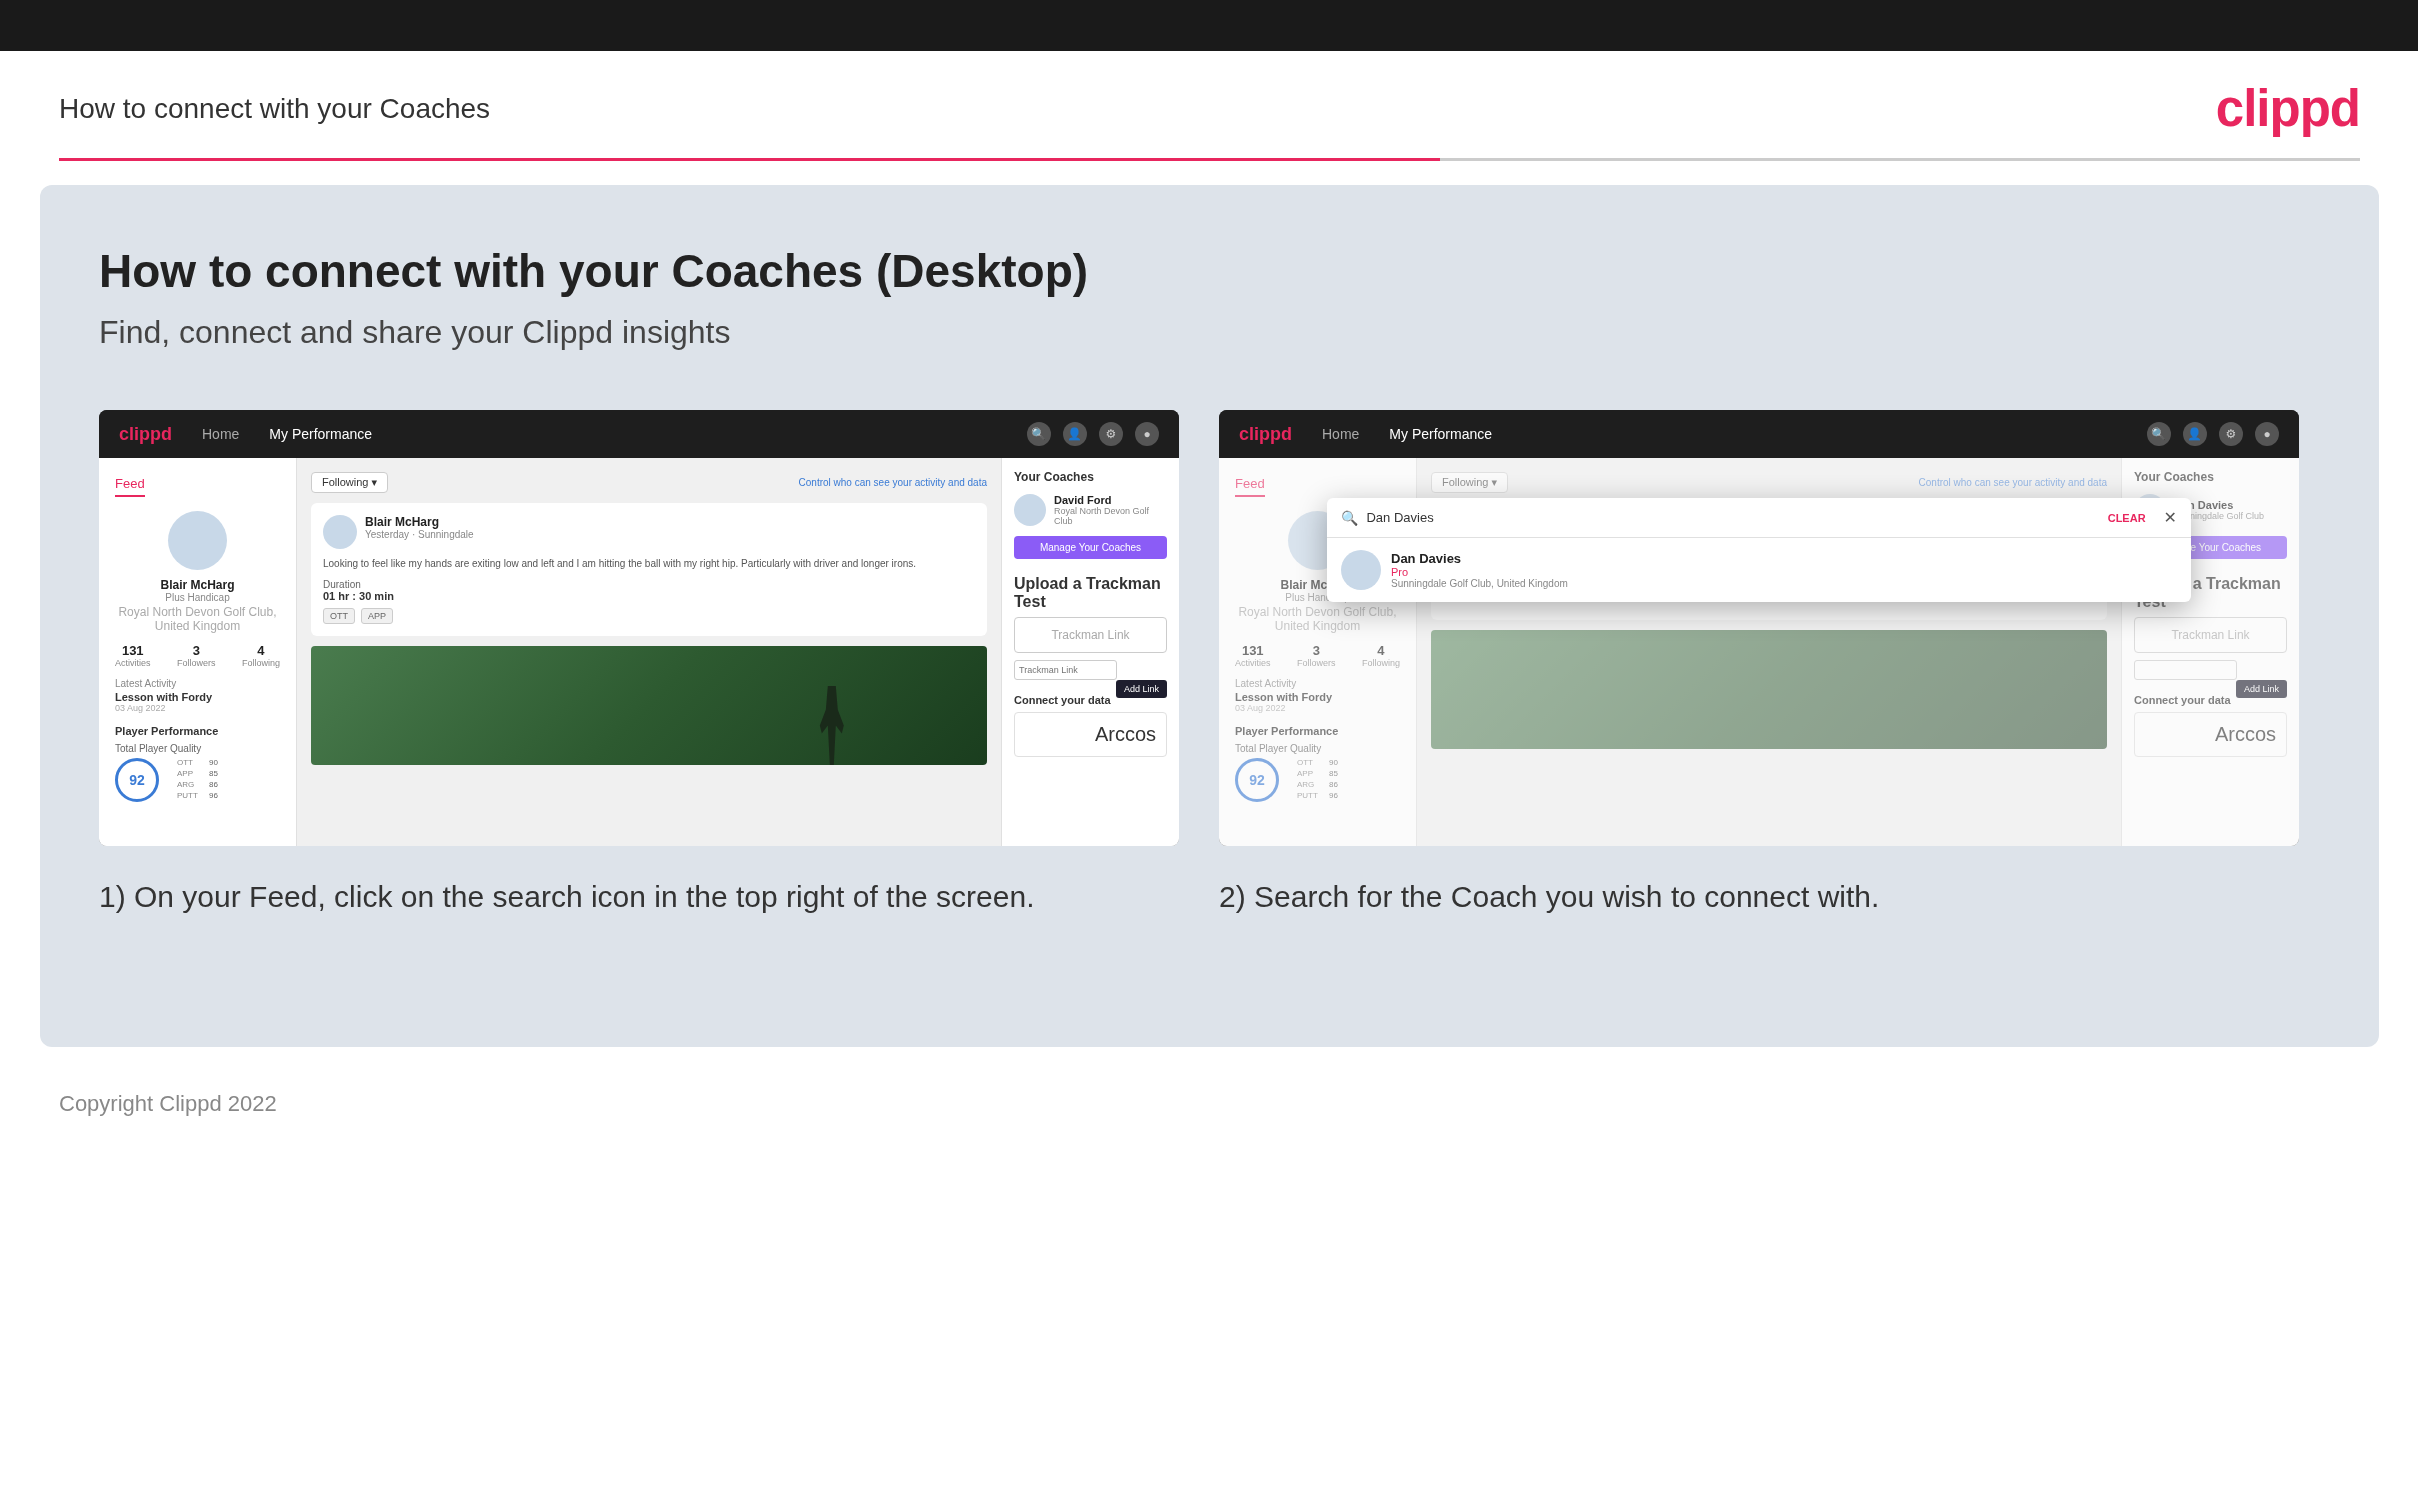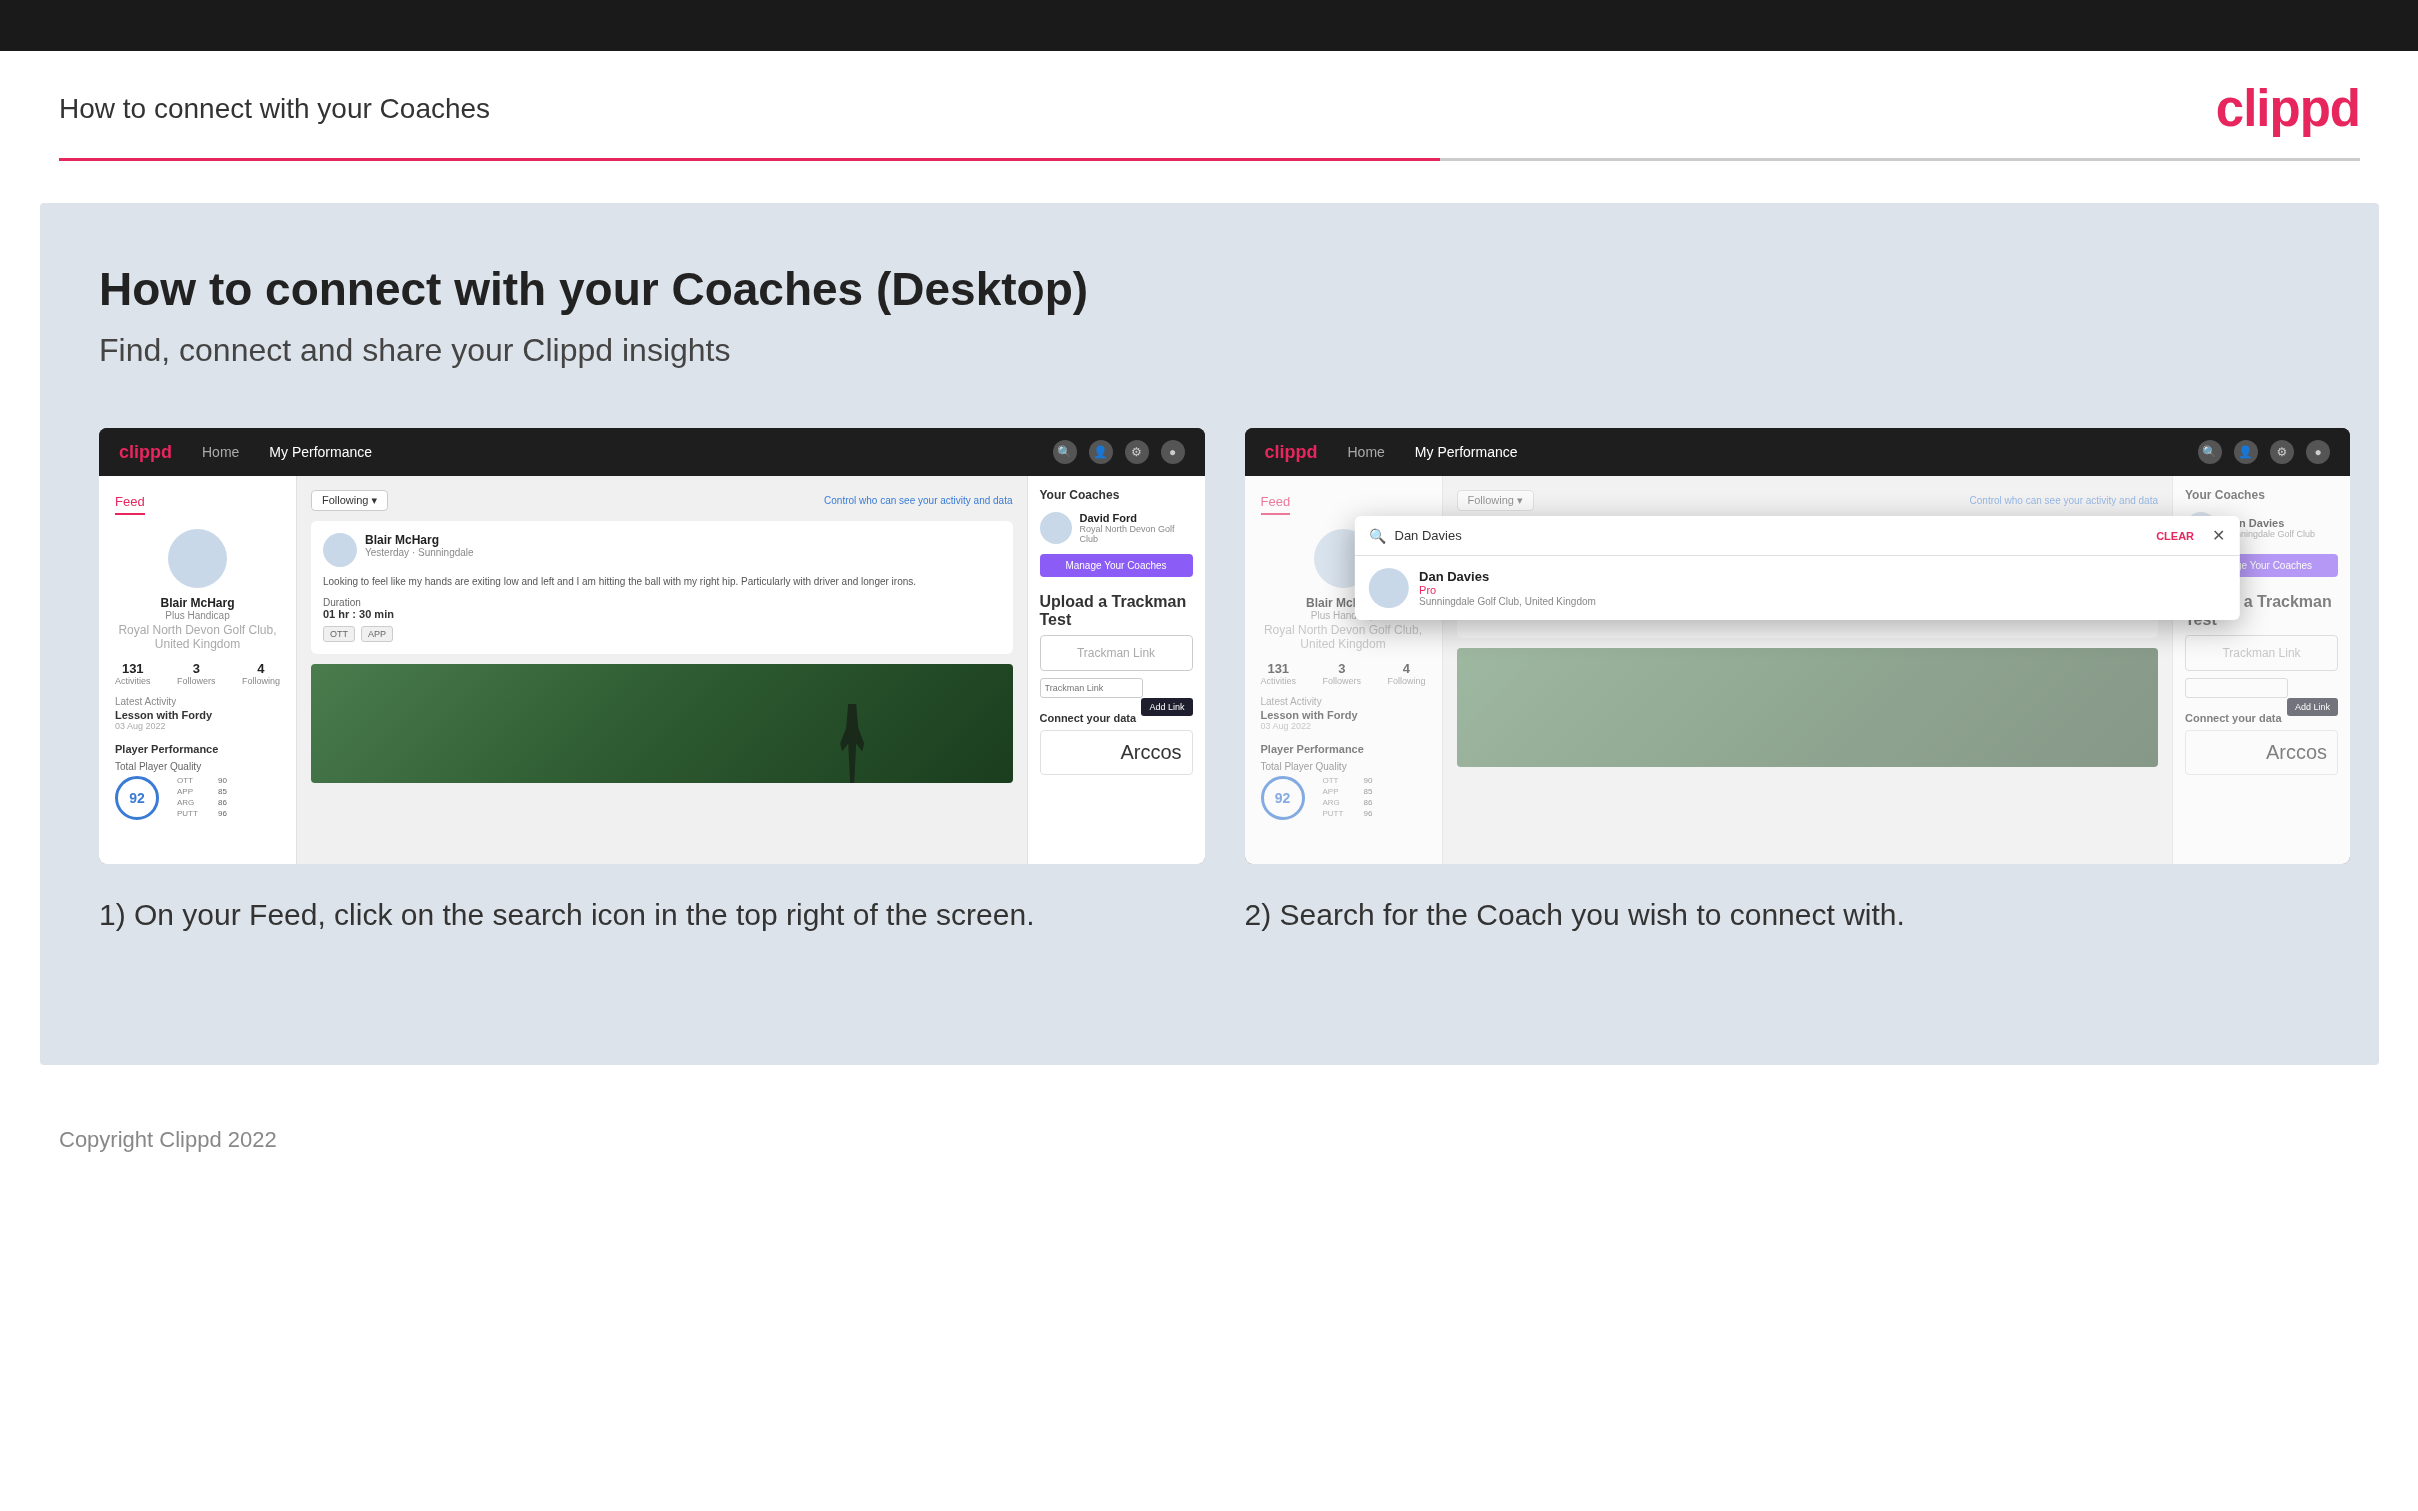--- a/index.html
+++ b/index.html
@@ -40,23 +40,23 @@
     
     .header-divider {
       height: 3px;
       background: linear-gradient(to right, #e8265e 60%, #ccc 60%);
       margin: 0 59px;
     }
 
     
     .main-content {
       background: #dde3ea;
-      margin: 42px 40px;
-      padding: 59px 29px 79px 59px;
-      border-radius: 4px;
+      margin: 24px 40px;
+      padding: 59px 80px 79px 59px;
+      border-radius: 12px;
     }
 
     .main-title {
       font-size: 46px;
       font-weight: 700;
       color: #222;
       margin-bottom: 16px;
     }
     .main-subtitle {
       font-size: 32px;
@@ -235,21 +235,21 @@
     }
     .bar-row {
       display: flex;
       align-items: center;
       gap: 4px;
       margin-bottom: 2px;
     }
     .bar-label { width: 24px; color: #888; font-size: 8px; }
     .bar-track { flex: 1; height: 5px; background: #e0e0e0; border-radius: 2px; }
     .bar-fill { height: 5px; border-radius: 2px; }
-    .bar-value { font-size: 8px; color: #666; width: 18px; text-align: right; }
+    .bar-value { font-size: 8px; color: #666; width: 18px; }
 
     
     .app-mid {
       flex: 1;
       padding: 14px;
       overflow: hidden;
       background: #f0f0f0;
     }
     .following-row {
       display: flex;

